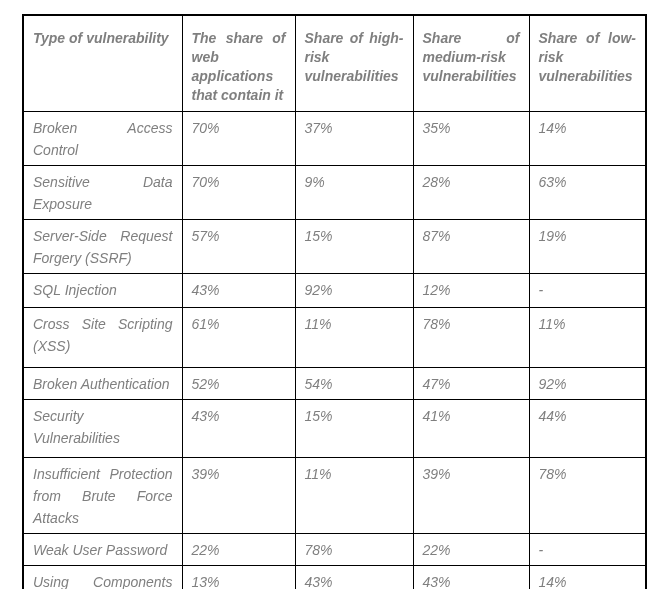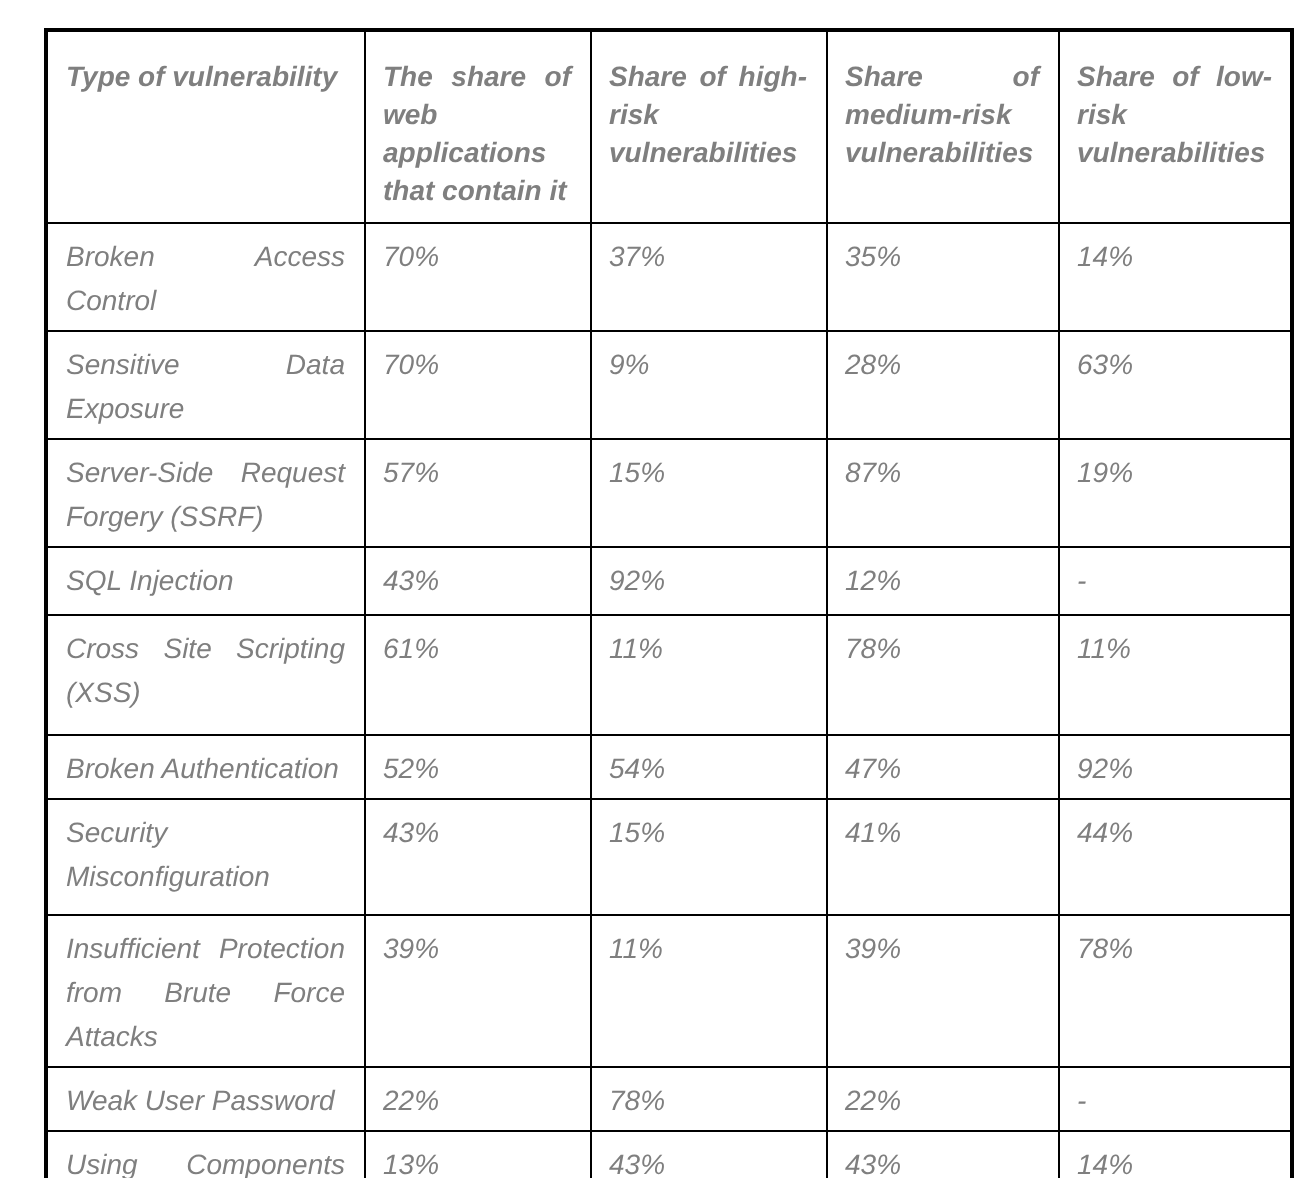--- a/index.html
+++ b/index.html
@@ -127,21 +127,21 @@
         <td>11%</td>
       </tr>
       <tr>
         <td class="name-cell">Broken Authentication</td>
         <td>52%</td>
         <td>54%</td>
         <td>47%</td>
         <td>92%</td>
       </tr>
       <tr>
-        <td class="name-cell">Security Misconfiguration</td>
+        <td class="name-cell">Security Vulnerabilities</td>
         <td>43%</td>
         <td>15%</td>
         <td>41%</td>
         <td>44%</td>
       </tr>
       <tr>
         <td class="name-cell">Insufficient Protection from Brute Force Attacks</td>
         <td>39%</td>
         <td>11%</td>
         <td>39%</td>

